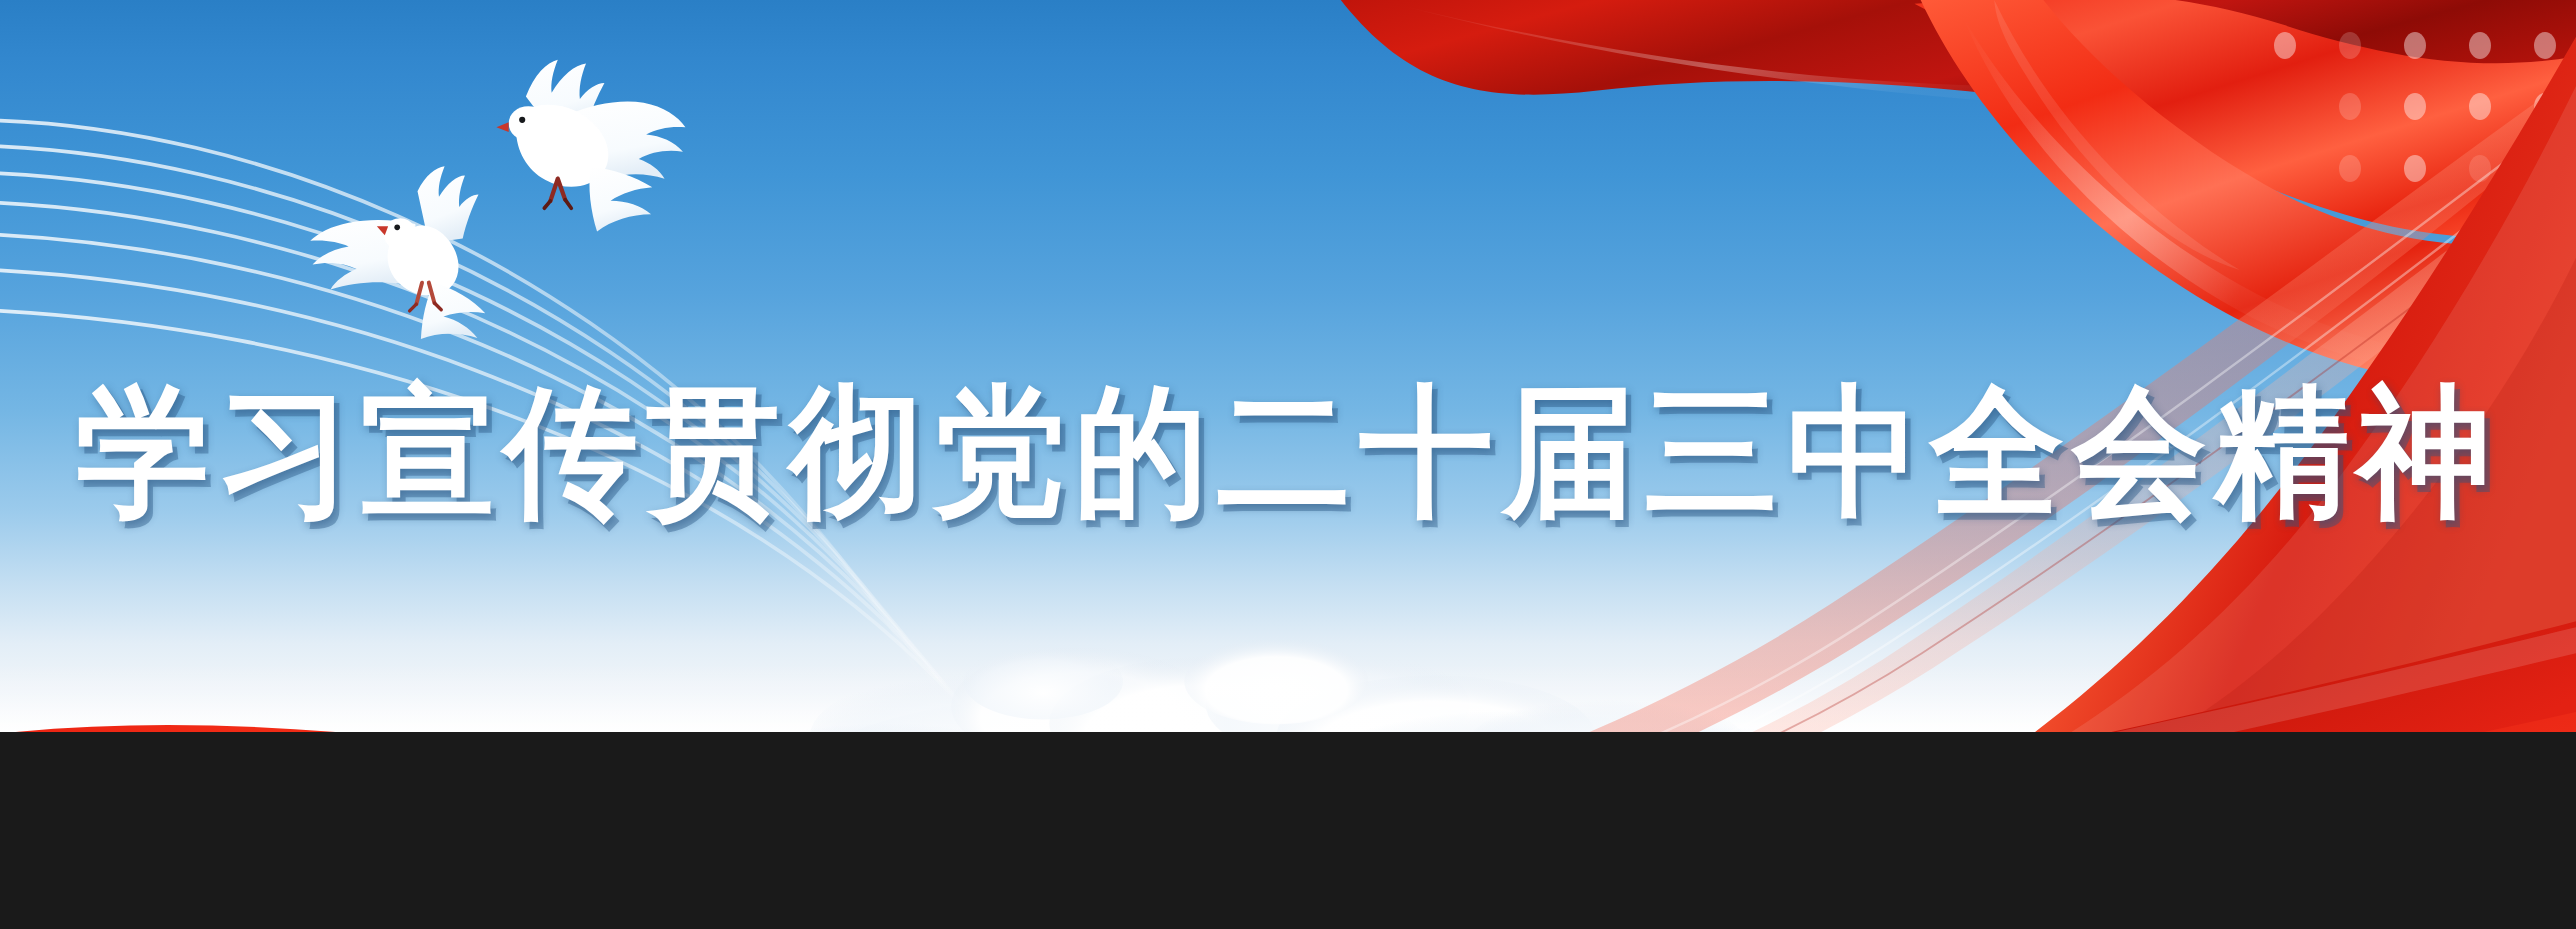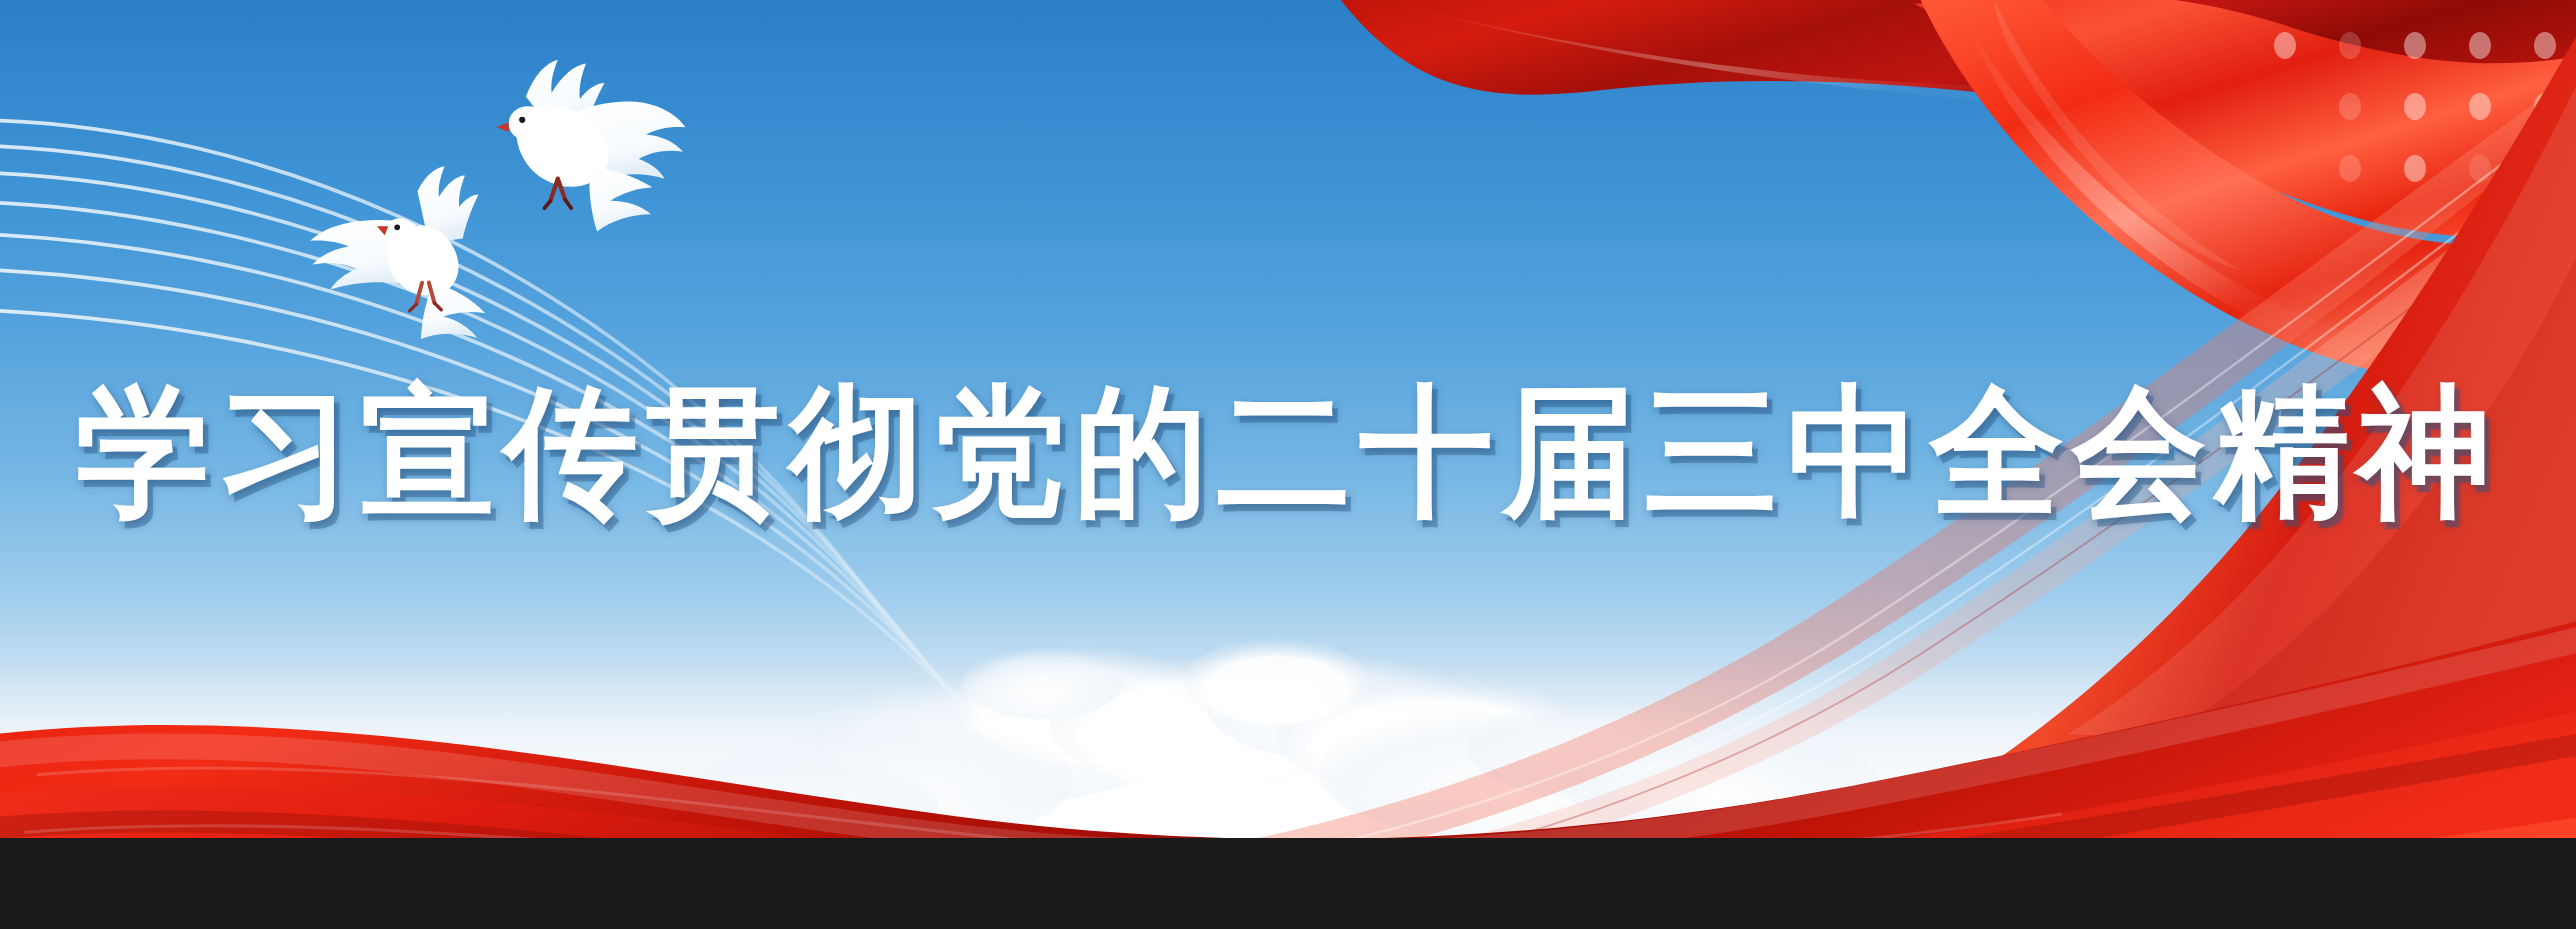--- a/index.html
+++ b/index.html
@@ -2,21 +2,21 @@
 <html lang="zh" style="font-size:9.8px"><head>
 <meta charset="utf-8">
 <title>学习宣传贯彻党的二十届三中全会精神</title>
 <style>
   html,body{margin:0;padding:0;background:#1a1a1a;}
   *{box-sizing:border-box;}
 
   #banner{
     position:relative;
     width:2576px;
-    height:838px;
+    height:732px;
     overflow:hidden;
     font-family:"DejaVu Serif","Liberation Serif",serif;
     
     background:linear-gradient(to bottom,
         #2a7fc6 0%,
         #3287ce 8%,
         #4095d6 24%,
         #56a3dd 40%,
         #74b6e4 56%,
         #9ccbec 70%,

